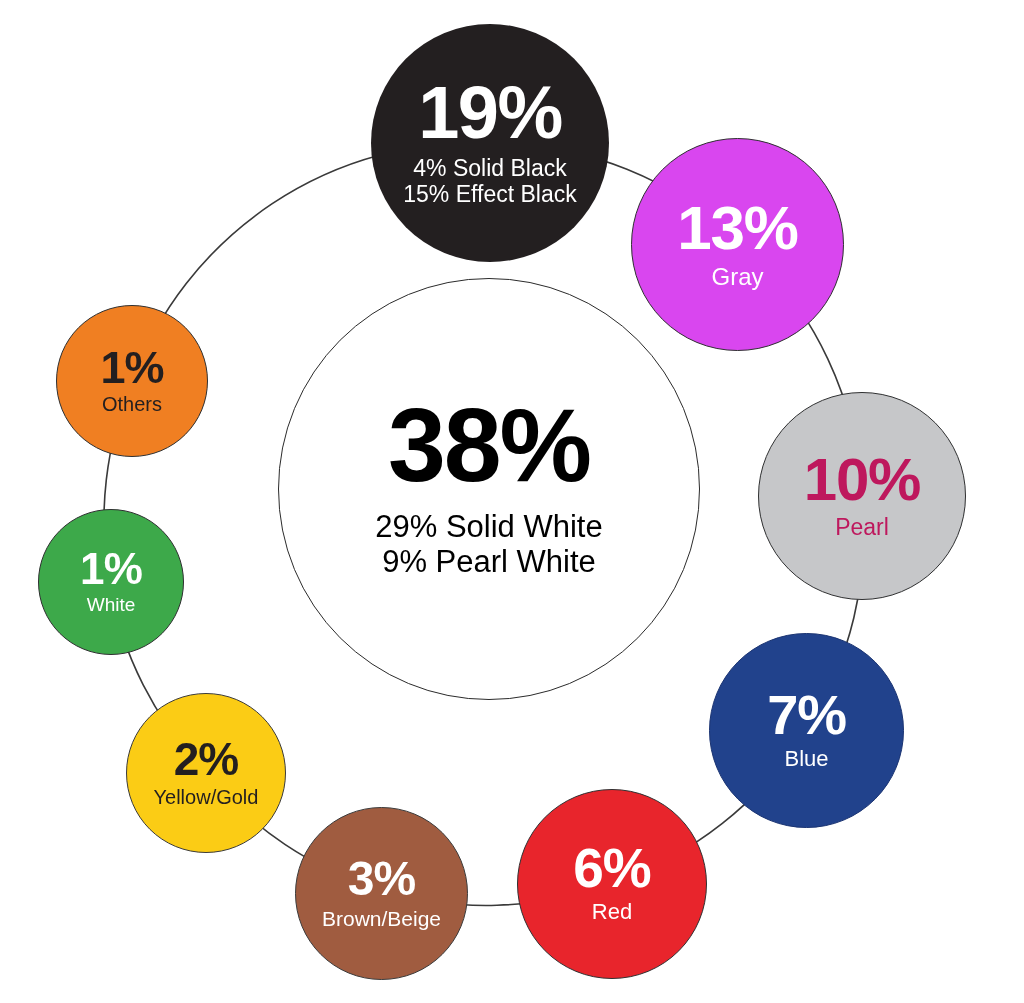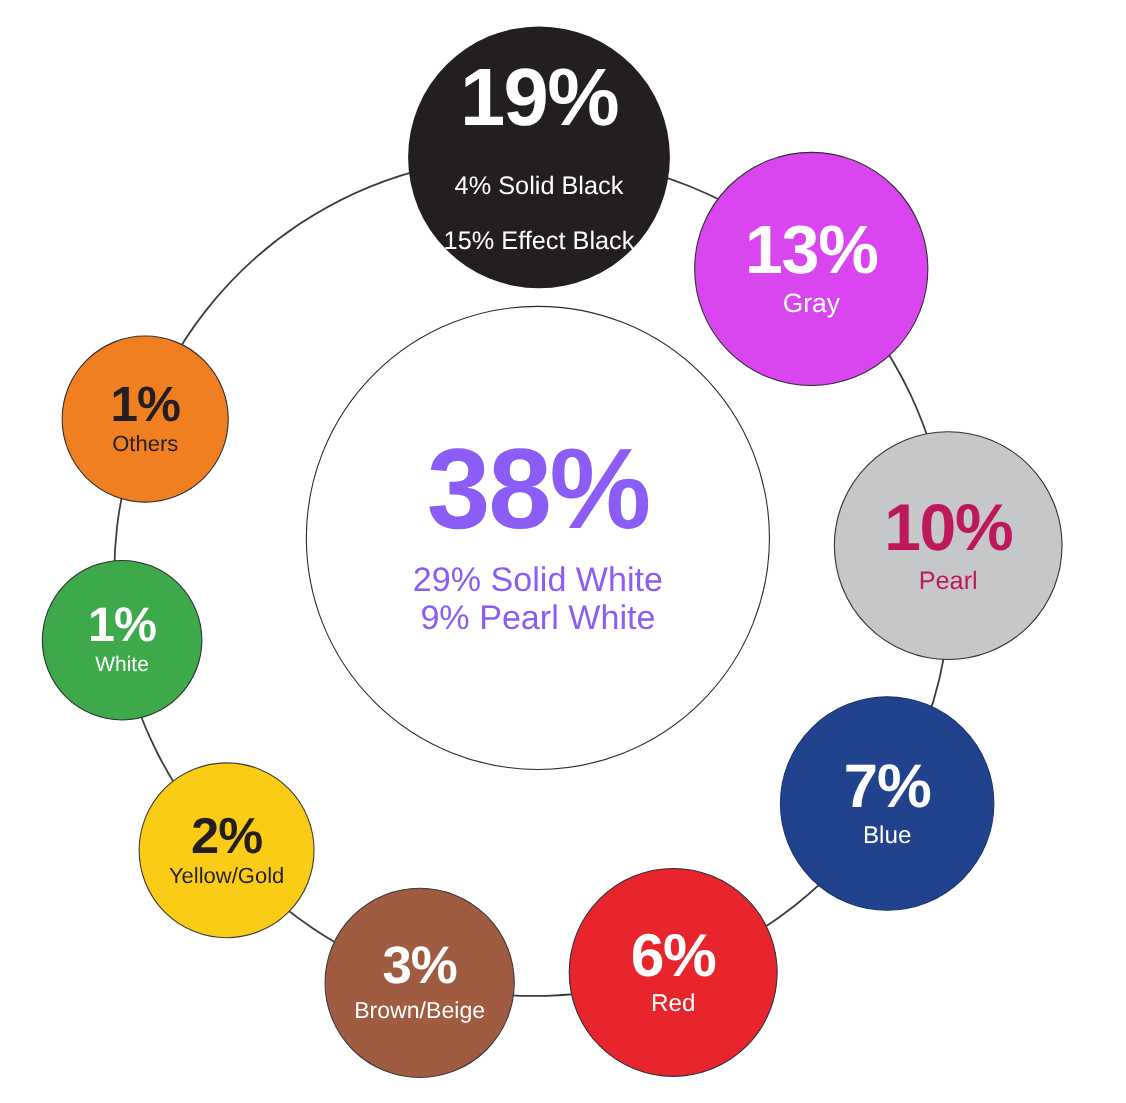--- a/index.html
+++ b/index.html
@@ -58,36 +58,36 @@
   }
 
   
   #center-hub {
     left: 278px;
     top: 278px;
     width: 422px;
     height: 422px;
     background: #ffffff;
     border: 1.6px solid #2b2b2b;
-    color: #8b5cf6;
+    color: #000000;
   }
   #center-hub .pct {
     font-size: 104px;
     margin-bottom: 16px;
   }
   #center-hub .sub,
   #center-hub .sub2 {
     font-size: 31px;
     text-align: right;
   }
 
   
   #bubble-black {
     left: 371px; top: 24px; width: 238px; height: 238px;
-    background: #231f20; color: #ffffff; gap: 24px;
+    background: #231f20; color: #ffffff;
   }
   #bubble-black .pct { font-size: 74px; margin-bottom: 9px; }
   #bubble-black .sub, #bubble-black .sub2 { font-size: 23px; }
 
   #bubble-gray {
     left: 631px; top: 138px; width: 213px; height: 213px;
     background: #d946ef; color: #ffffff;
     border: 1.4px solid #2f3031;
   }
   #bubble-gray .pct { font-size: 62px; margin-bottom: 8px; }

